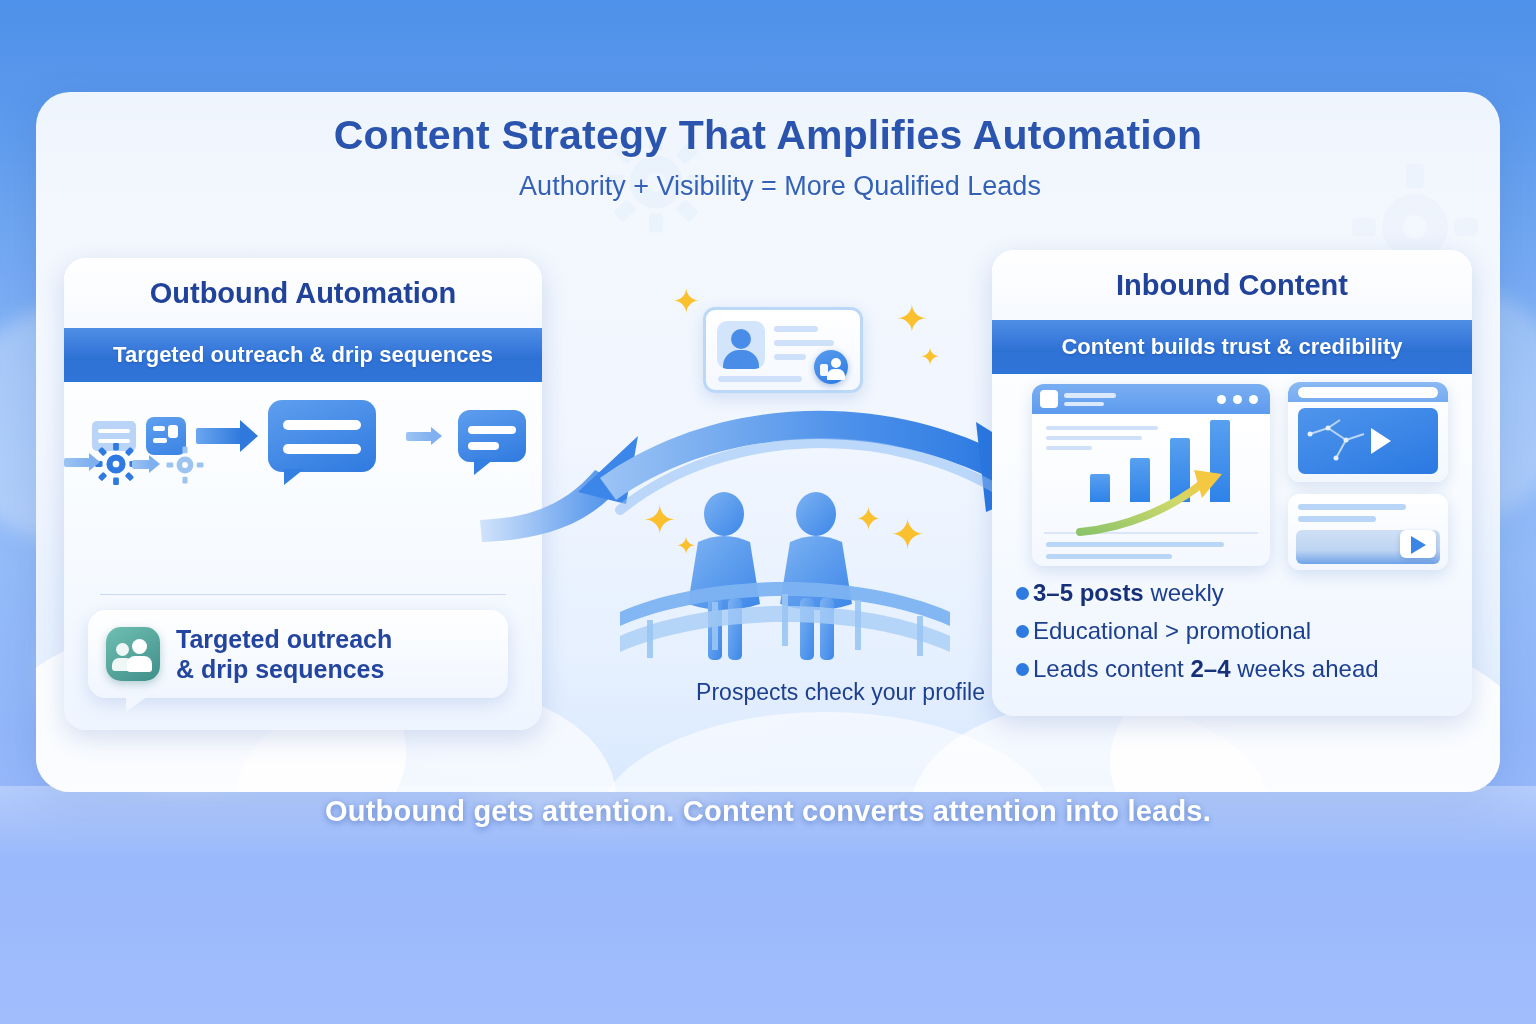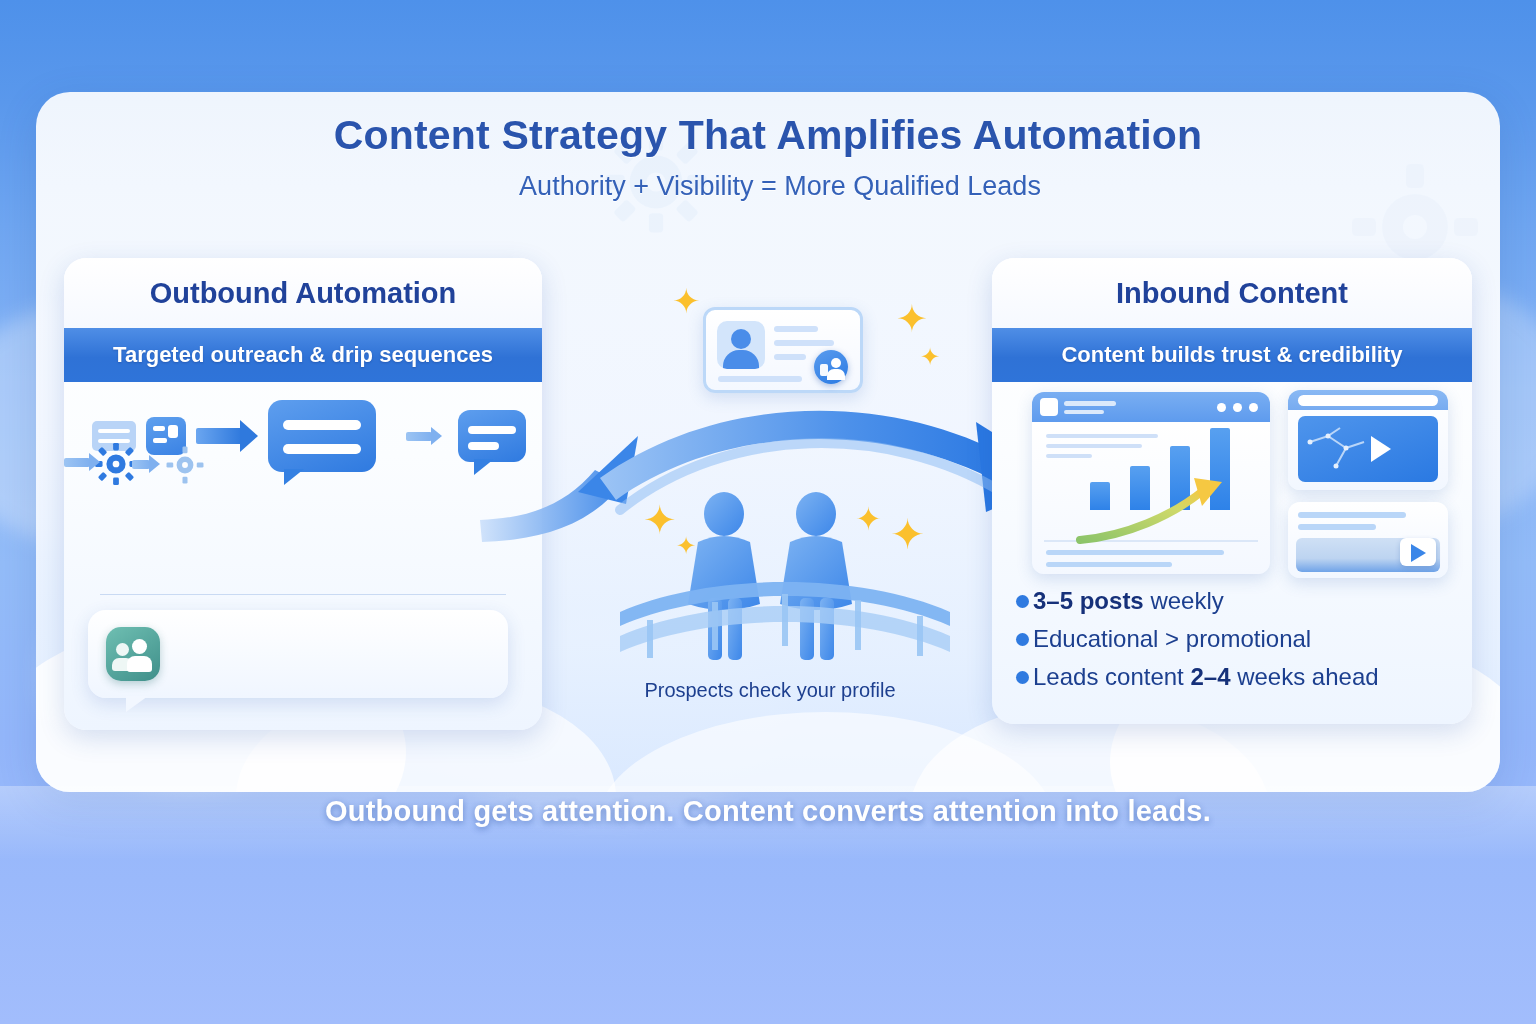--- a/index.html
+++ b/index.html
@@ -72,21 +72,21 @@
 
   
   .panel {
     position: absolute;
     border-radius: 22px;
     background: linear-gradient(180deg, #ffffff 0%, #fbfdff 42%, #eef5ff 100%);
     box-shadow: 0 8px 26px rgba(40,85,170,0.18);
     overflow: hidden;
   }
   #panel-left  { left: 64px;  top: 258px; width: 478px; height: 472px; }
-  #panel-right { left: 992px; top: 258px; width: 480px; height: 466px; }
+  #panel-right { left: 992px; top: 250px; width: 480px; height: 466px; }
 
   .panel-title {
     height: 70px; line-height: 70px;
     text-align: center;
     font-size: 29px; font-weight: bold;
     color: #20429a;
     background: linear-gradient(180deg,#ffffff 0%, #f6f9ff 100%);
   }
   .panel-band {
     height: 54px; line-height: 54px;
@@ -248,21 +248,21 @@
                          background: linear-gradient(150deg,#5a9cee,#2a7ae3); box-shadow:0 2px 6px rgba(30,80,170,.35); }
   #profile-card .badge .h { position:absolute; left:17px; top:8px; width:10px; height:10px; border-radius:50%; background:#fff; }
   #profile-card .badge .b { position:absolute; left:13px; top:19px; width:18px; height:11px; border-radius:7px 7px 0 0; background:#fff; }
   #profile-card .badge .s { position:absolute; left:6px; top:14px; width:8px; height:12px; border-radius:2px; background:#fff; opacity:.95; }
 
   .spark { position:absolute; color:#fbc02d; line-height:1; user-select:none; }
 
   #bridge-wrap { position:absolute; left: 620px; top: 480px; width: 330px; height: 185px; }
   #bridge-caption {
     position:absolute; left: 555px; top: 678px; width: 430px;
-    text-align:center; font-size: 20px; color:#1d3f8f; line-height: 1.26;
+    text-align:right; font-size: 23px; color:#1d3f8f; line-height: 1.26;
   }
 
   
   #arrows { position:absolute; left: 470px; top: 400px; width: 620px; height: 150px; }
 
   
   #footer-band {
     position:absolute; left:0; top: 786px; width:100%; height: 74px;
     background: linear-gradient(180deg, rgba(255,255,255,.30), rgba(255,255,255,0));
   }
@@ -379,20 +379,24 @@
 
       <div class="hairline"></div>
 
       <div id="feature-chip">
         <div id="chip-icon">
           <span class="p1"></span>
             <span class="p1b"></span>
             <span class="p2"></span>
             <span class="p2b"></span>
         </div>
+        <div id="chip-text">
+          <div>Targeted outreach</div>
+          <div>&amp; drip sequences</div>
+        </div>
       </div>
 
       <div class="pict-row" id="lp-row2" style="top: 346px;">
 
         <svg width="74" height="74" viewBox="0 0 100 100">
           <g fill="#3a84e6">
             <path d="M50 28a22 22 0 100 44 22 22 0 000-44zm0 14a8 8 0 110 16 8 8 0 010-16z"></path>
             <rect x="43" y="4" width="14" height="18" rx="3"></rect>
               <rect x="43" y="78" width="14" height="18" rx="3"></rect>
             <rect x="4" y="43" width="18" height="14" rx="3"></rect>

